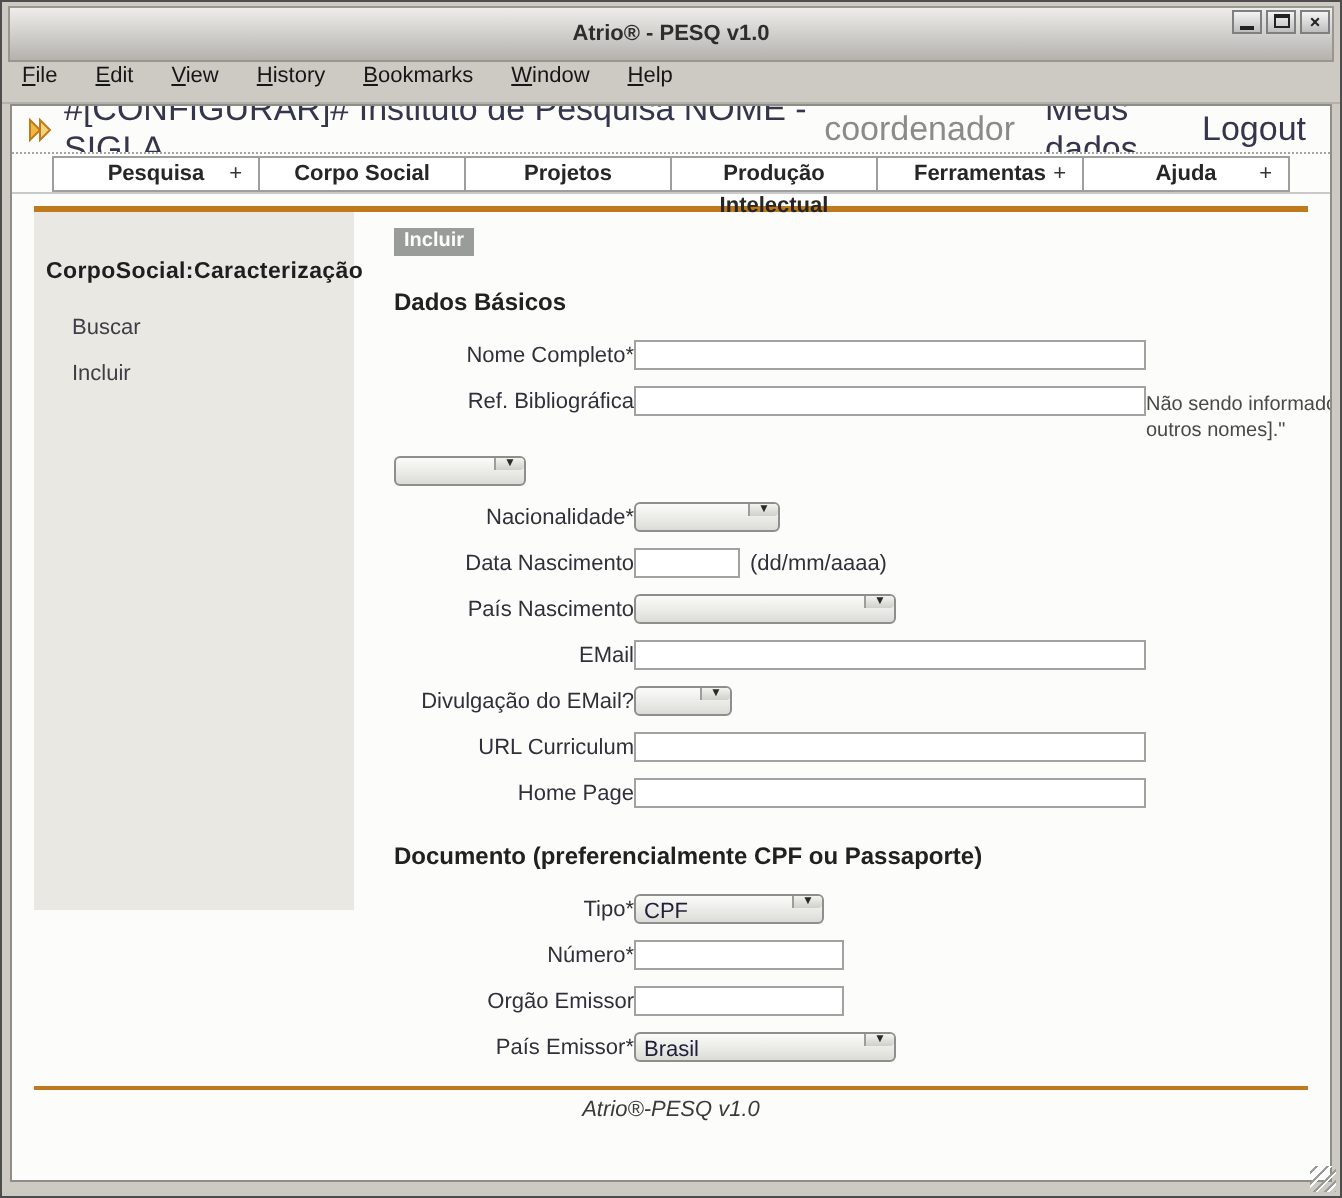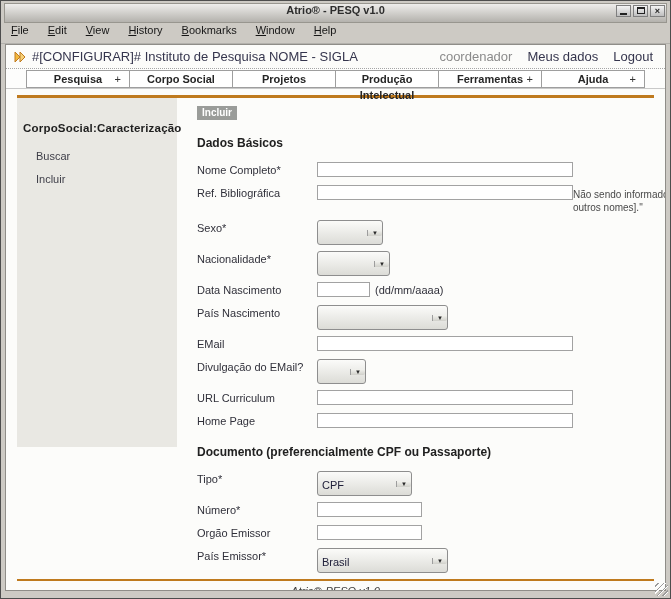--- a/index.html
+++ b/index.html
@@ -11,24 +11,24 @@
   }
   .window {
     width:671px; height:599px;
     background:#cdcac4;
     border:1px solid #4d4d4d;
     display:flex; flex-direction:column;
     position:relative;
   }
   
   .titlebar {
-    height:20px; margin:2px 3px 1px;
+    height:28px; margin:2px 3px 1px;
     background:linear-gradient(#eeedeb,#b4b2ad);
     border:1px solid #98968f;
-    display:flex; position:relative;
+    display:flex; align-items:center; position:relative;
   }
   .title { flex:1; text-align:center; font-size:11px; font-weight:bold; color:#2d2d2d; }
   .win-buttons { position:absolute; right:1px; top:1px; display:flex; gap:2px; }
   .win-btn {
     width:15px; height:12px;
     background:linear-gradient(#f4f4f4,#bebebe);
     border:1px solid #7f7f7f;
     font-size:9px; line-height:10px; text-align:center; color:#222;
     font-weight:bold; cursor:default;
   }
@@ -43,21 +43,21 @@
   .menu-item::first-letter { text-decoration:underline; }
   
   .viewport {
     flex:1; margin:0 4px 7px;
     border:1px solid #8f8d88;
     background:#fcfcfa;
     display:flex; flex-direction:column; overflow:hidden;
   }
   .page-header {
     height:23px; display:flex; align-items:center;
-    padding:0 12px 0 8px; font-size:13px; flex:0 0 auto;text-align:right;
+    padding:0 12px 0 8px; font-size:17px; flex:0 0 auto;
   }
   .site-icon { display:inline-flex; margin-right:5px; }
   .site-label { color:#35354d; }
   .header-right { margin-left:auto; display:flex; gap:15px; align-items:center; }
   .role-label { color:#8b8b8b; }
   .header-link { color:#35354d; cursor:pointer; }
   
   .tabstrip {
     border-top:1px dotted #a5a5a5;
     border-bottom:1px solid #c9c9c9;
@@ -85,37 +85,37 @@
   .main { flex:1; margin-left:20px; padding:8px 2px 0 0; }
   .main-top { display:flex; align-items:flex-start; }
   .badge {
     background:#9a9c99; color:#fff;
     font-size:10px; font-weight:bold;
     padding:1px 5px 2px; cursor:pointer;
   }
   .page-title { margin-left:auto; font-size:13px; font-weight:bold; color:#101010; }
   .section-title { font-size:12px; font-weight:bold; color:#212121; margin:15px 0 12px; }
   .form-row { display:flex; align-items:flex-start; margin-bottom:6px; min-height:17px; }
-  .form-label { flex:0 0 120px; width:120px; font-size:11px; color:#30303a; padding-top:2px; }
+  .form-label { flex:0 0 120px; width:120px; font-size:11px; color:#30303a; padding-top:2px;text-align:right; }
   .control-col { display:flex; flex-direction:row; }
   input.text {
     border:1px solid #a2a2a2; background:#fff;
     height:15px; font-size:11px; padding:0 2px;
     font-family:"Liberation Sans", sans-serif;
   }
   .input-long { width:256px; }
   .input-date { width:53px; }
   .input-med  { width:105px; height:17px; }
   .suffix { font-size:11px; color:#30303a; margin-left:5px; padding-top:2px; }
   .hint { font-size:10px; color:#494949; margin-top:3px; width:348px; line-height:1.3; }
   .select {
-    display:inline-flex; align-items:center;
+    display:inline-flex; align-items:flex-start;
     border:1px solid #8e8e8e; border-radius:3px;
     background:linear-gradient(#fbfbf9,#dcdcd7);
-    height:25px; cursor:pointer;
+    height:15px; cursor:pointer;
   }
   .select-value { flex:1; font-size:11px; color:#20203a; padding:2px 4px 0; white-space:nowrap; overflow:hidden; }
   .select-arrow {
     flex:0 0 15px; border-left:1px solid #9d9d9d;
     display:flex; align-items:center; justify-content:center;
     font-size:6px; color:#2a2a2a;
     background:linear-gradient(#f3f3ef,#d0d0ca);
     border-radius:0 2px 2px 0;
   }
   .sel-48 { width:49px; } .sel-65 { width:66px; } .sel-72 { width:73px; }
@@ -229,21 +229,20 @@
 
           <div class="form-row">
             <span class="form-label">Ref. Bibliográfica</span>
             <div class="control-col">
               <input class="text input-long" type="text" value="" style="">
               <div class="hint">Não sendo informado será assumido "[último nome], [1ª letra de cada um dos outros nomes]."</div>
             </div>
           </div>
 
           <div class="form-row">
-            <span class="form-label">Sexo*</span>
             <span class="select sel-65">
               <span class="select-value"></span>
               <span class="select-arrow">▼</span>
             </span>
           </div>
 
           <div class="form-row">
             <span class="form-label">Nacionalidade*</span>
             <span class="select sel-72">
               <span class="select-value"></span>

